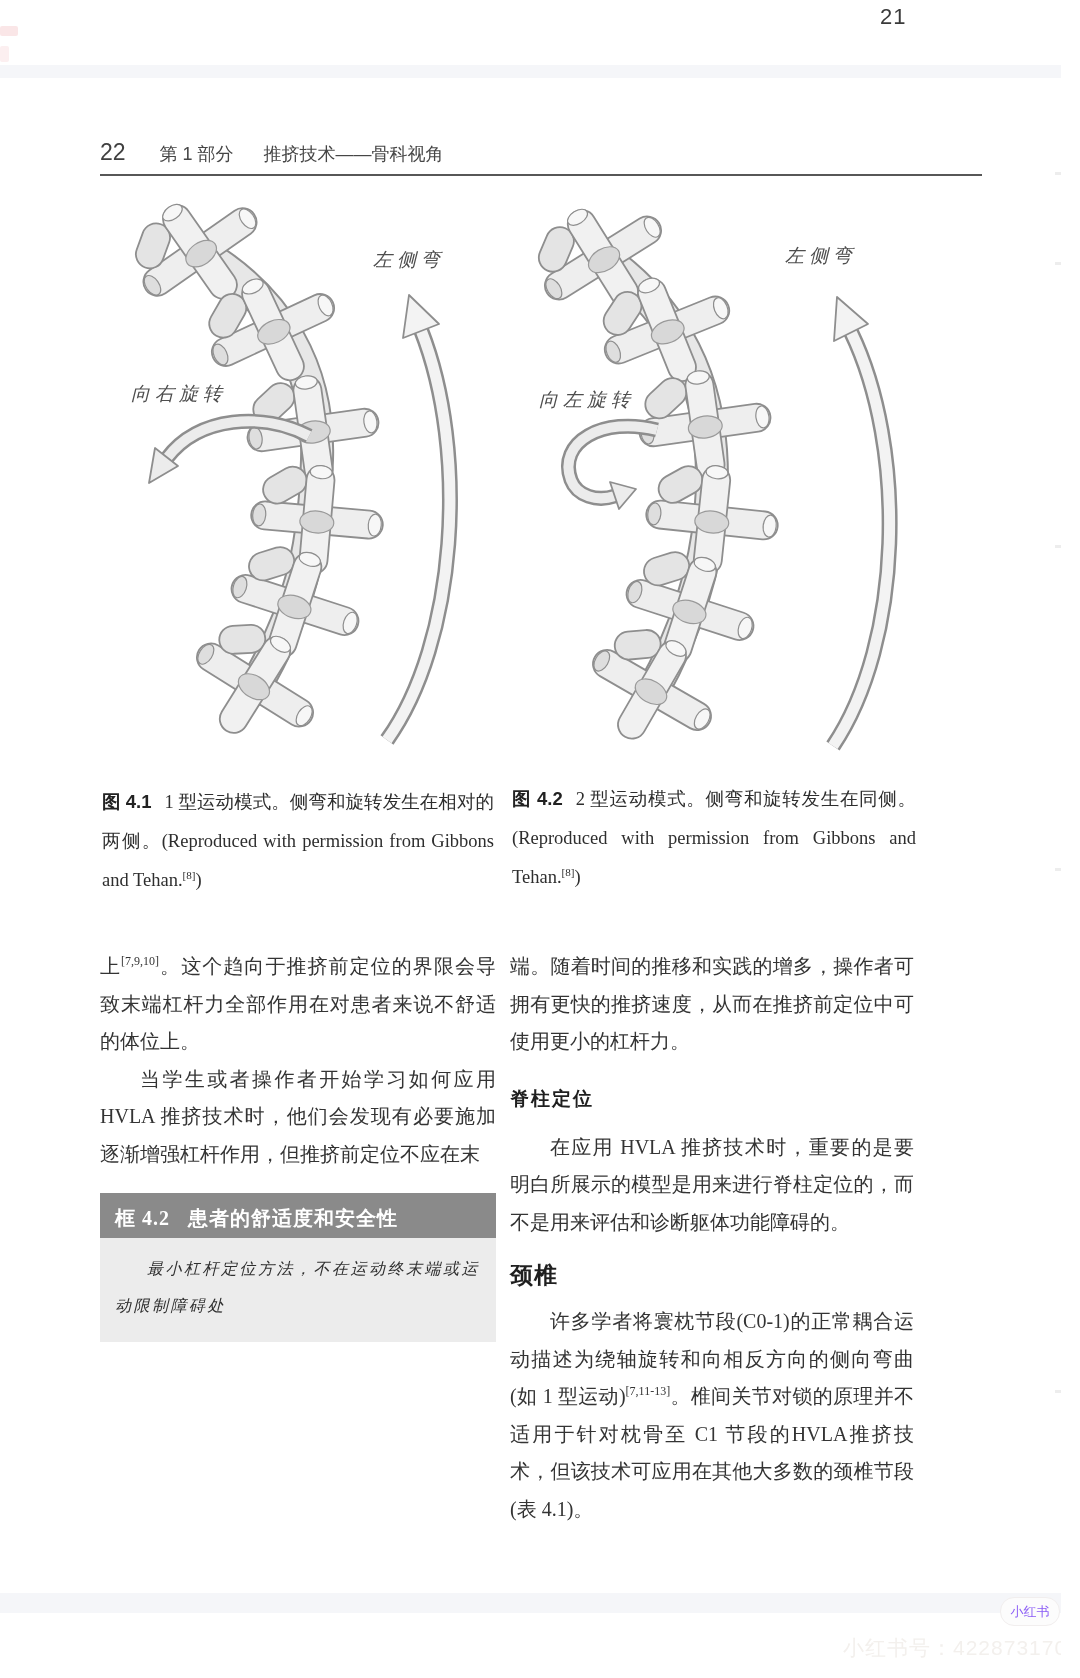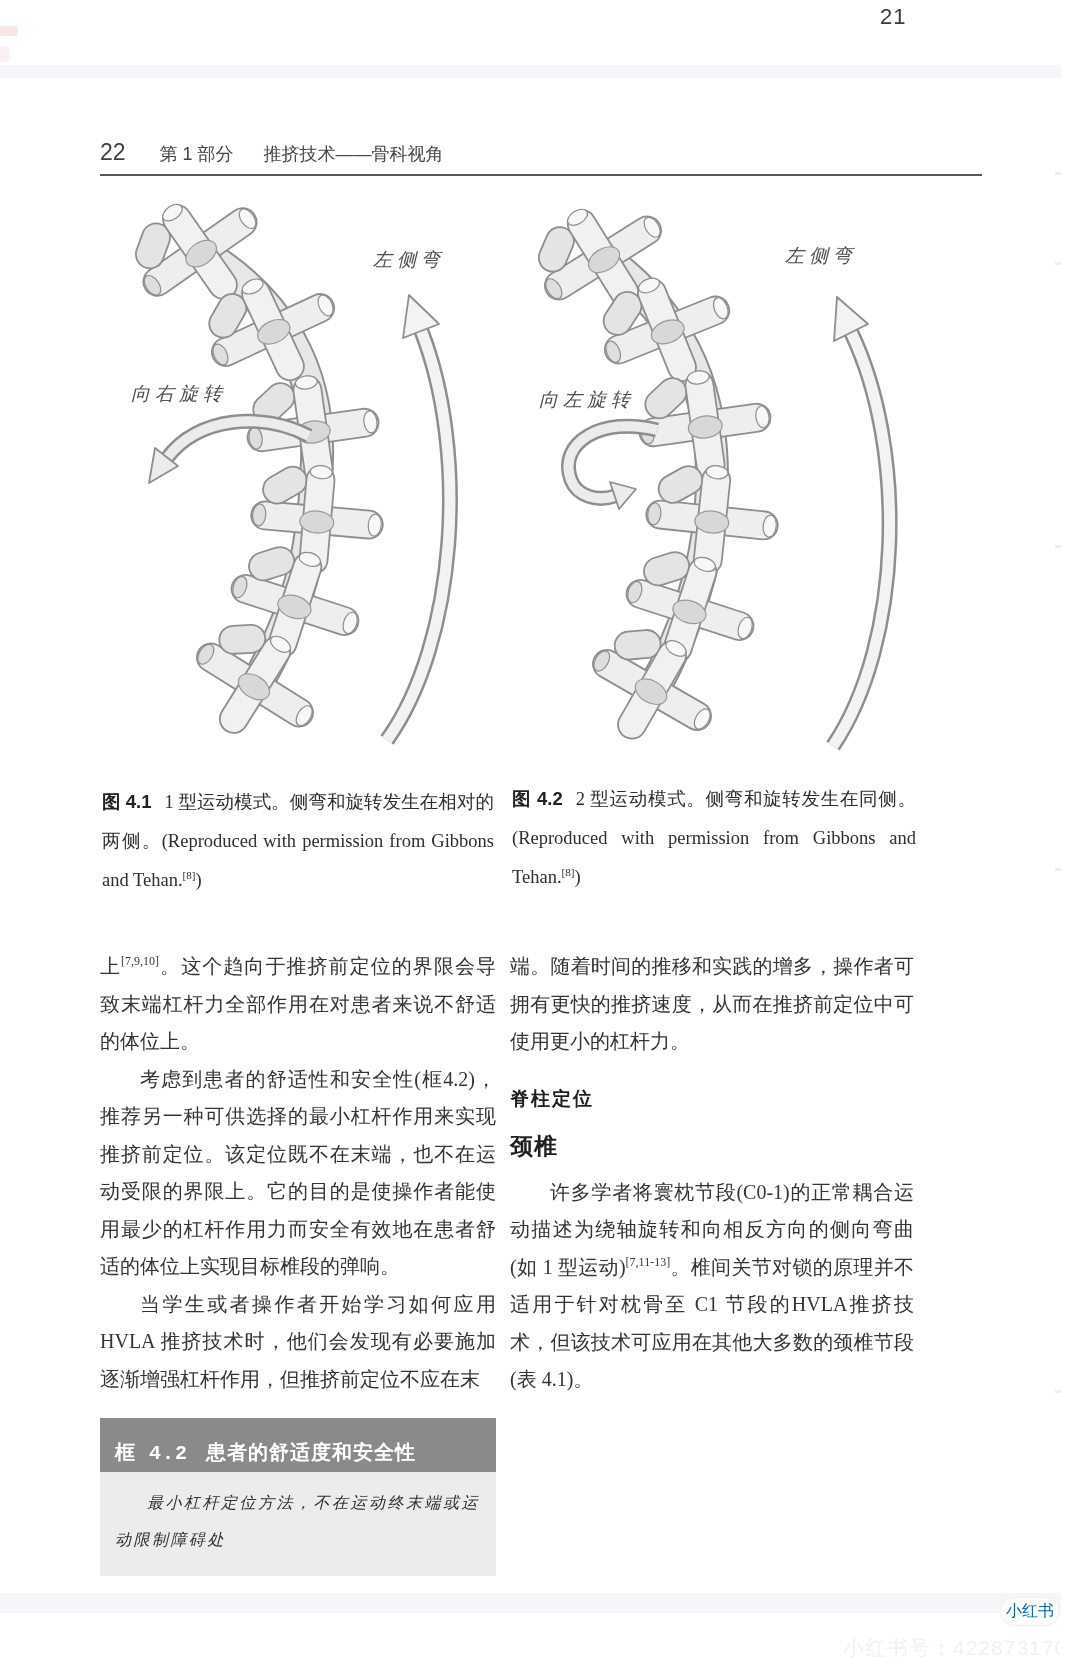--- a/index.html
+++ b/index.html
@@ -63,22 +63,22 @@
   .col{position:absolute;top:948px;}
   .col-left{left:100px;width:396px;}
   .col-right{left:510px;width:404px;}
   .col p{margin:0;font-size:20px;line-height:37.5px;text-align:justify;color:#343434;}
   .indent{text-indent:2em;}
 
   
   .info-box{margin-top:20px;}
   .info-box .bx-head{
     background:#8a8a8a;color:#ffffff;
-    font-family:Liberation Mono, monospace;font-weight:bold;
-    font-size:20px;padding:21px 15px 6px;letter-spacing:1px;
+    font-family:Liberation Serif, serif;font-weight:bold;
+    font-size:20px;padding:12px 15px 6px;letter-spacing:1px;
   }
   .info-box .bx-num{margin-right:18px;}
   .info-box .bx-body{
     background:#ececec;padding:12px 15px 18px;
     font-style:italic;font-size:16px;line-height:37px;text-indent:2em;
     letter-spacing:2.5px;color:#2f2f2f;
   }
 
   
   .h-main{
@@ -88,21 +88,21 @@
   .h-sub{
     font-family:"Liberation Sans","DejaVu Sans",sans-serif;font-weight:bold;
     font-size:23px;color:#1f1f1f;margin:19px 0 12px;letter-spacing:1px;
   }
 
   
   .wm-pill{
     position:absolute;left:1000px;top:1597px;width:58px;height:27px;border-radius:14px;
     background:#fcfcfc;border:1px solid #f1eeee;
     display:flex;align-items:center;justify-content:center;
-    font-family:"Liberation Sans","DejaVu Sans",sans-serif;font-size:16px;color:#0369a1;
+    font-family:"Liberation Sans","DejaVu Sans",sans-serif;font-size:13px;color:#8b5cf6;
   }
   .wm-text{
     position:absolute;left:843px;top:1634px;
     font-family:"Liberation Sans","DejaVu Sans",sans-serif;
     font-size:21px;color:#f3f0ed;letter-spacing:1px;white-space:nowrap;
   }
 </style>
 </head>
 <body>
 
@@ -208,34 +208,34 @@
   <p class="caption cap-1">
     <span class="fig-num">图 4.1</span><span>1 型运动模式。侧弯和旋转发生在相对的两侧。</span><span>(Reproduced with permission from Gibbons and Tehan.</span><sup>[8]</sup><span>)</span>
   </p>
 
   <p class="caption cap-2">
     <span class="fig-num">图 4.2</span><span>2 型运动模式。侧弯和旋转发生在同侧。</span><span>(Reproduced with permission from Gibbons and Tehan.</span><sup>[8]</sup><span>)</span>
   </p>
 
   <div class="col col-left">
     <p><span>上</span><sup>[7,9,10]</sup><span>。这个趋向于推挤前定位的界限会导致末端杠杆力全部作用在对患者来说不舒适的体位上。</span></p>
-    <p class="indent">考虑到患者的舒适性和安全性(框4.2)，推荐另一种可供选择的最小杠杆作用来实现推挤前定位。该定位既不在末端，也不在运动受限的界限上。它的目的是使操作者能使用最少的杠杆作用力而安全有效地在患者舒适的体位上实现目标椎段的弹响。</p>
     <p class="indent">当学生或者操作者开始学习如何应用 HVLA 推挤技术时，他们会发现有必要施加逐渐增强杠杆作用，但推挤前定位不应在末</p>
 
     <div class="info-box">
       <div class="bx-head">
         <span class="bx-num">框 4.2</span><span>患者的舒适度和安全性</span>
       </div>
       <div class="bx-body">最小杠杆定位方法，不在运动终末端或运动限制障碍处</div>
     </div>
   </div>
 
   <div class="col col-right">
     <p>端。随着时间的推移和实践的增多，操作者可拥有更快的推挤速度，从而在推挤前定位中可使用更小的杠杆力。</p>
     <h2 class="h-main">脊柱定位</h2>
+    <p class="indent">在应用 HVLA 推挤技术时，重要的是要明白所展示的模型是用来进行脊柱定位的，而不是用来评估和诊断躯体功能障碍的。</p>
     <h3 class="h-sub">颈椎</h3>
     <p class="indent"><span>许多学者将寰枕节段(C0-1)的正常耦合运动描述为绕轴旋转和向相反方向的侧向弯曲(如 1 型运动)</span><sup>[7,11-13]</sup><span>。椎间关节对锁的原理并不适用于针对枕骨至 C1 节段的HVLA推挤技术，但该技术可应用在其他大多数的颈椎节段(表 4.1)。</span></p>
   </div>
 
   <div class="band band-bottom"></div>
   <div class="wm-pill">小红书</div>
   <div class="wm-text">小红书号：42287317076</div>
 
 </div>
 

